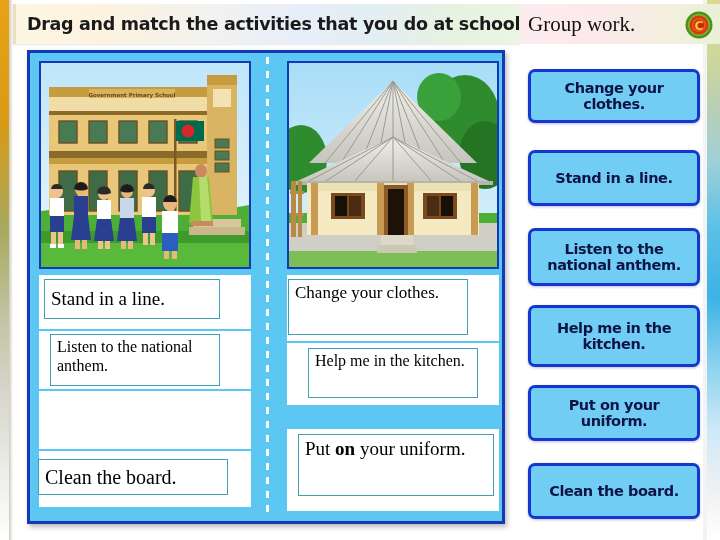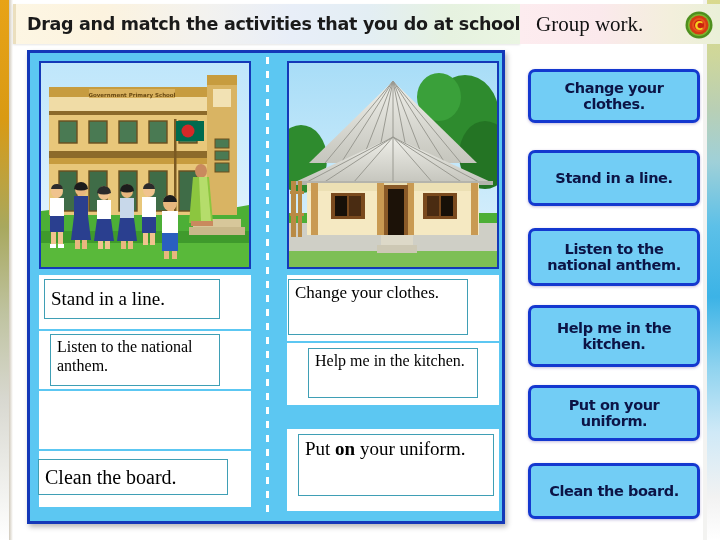--- a/index.html
+++ b/index.html
@@ -96,21 +96,20 @@
   }
   .group-label {
     position: absolute;
     left: 8px;
     top: 50%;
     transform: translateY(-50%);
     font-family: "Liberation Serif", serif;
     font-size: 21px;
     color: #111111;
     white-space: nowrap;
-    margin-left: 8px;
   }
   .group-badge {
     position: absolute;
     left: 165px;
     top: 7px;
     width: 28px; height: 28px;
   }
 
   
   .main-panel {

